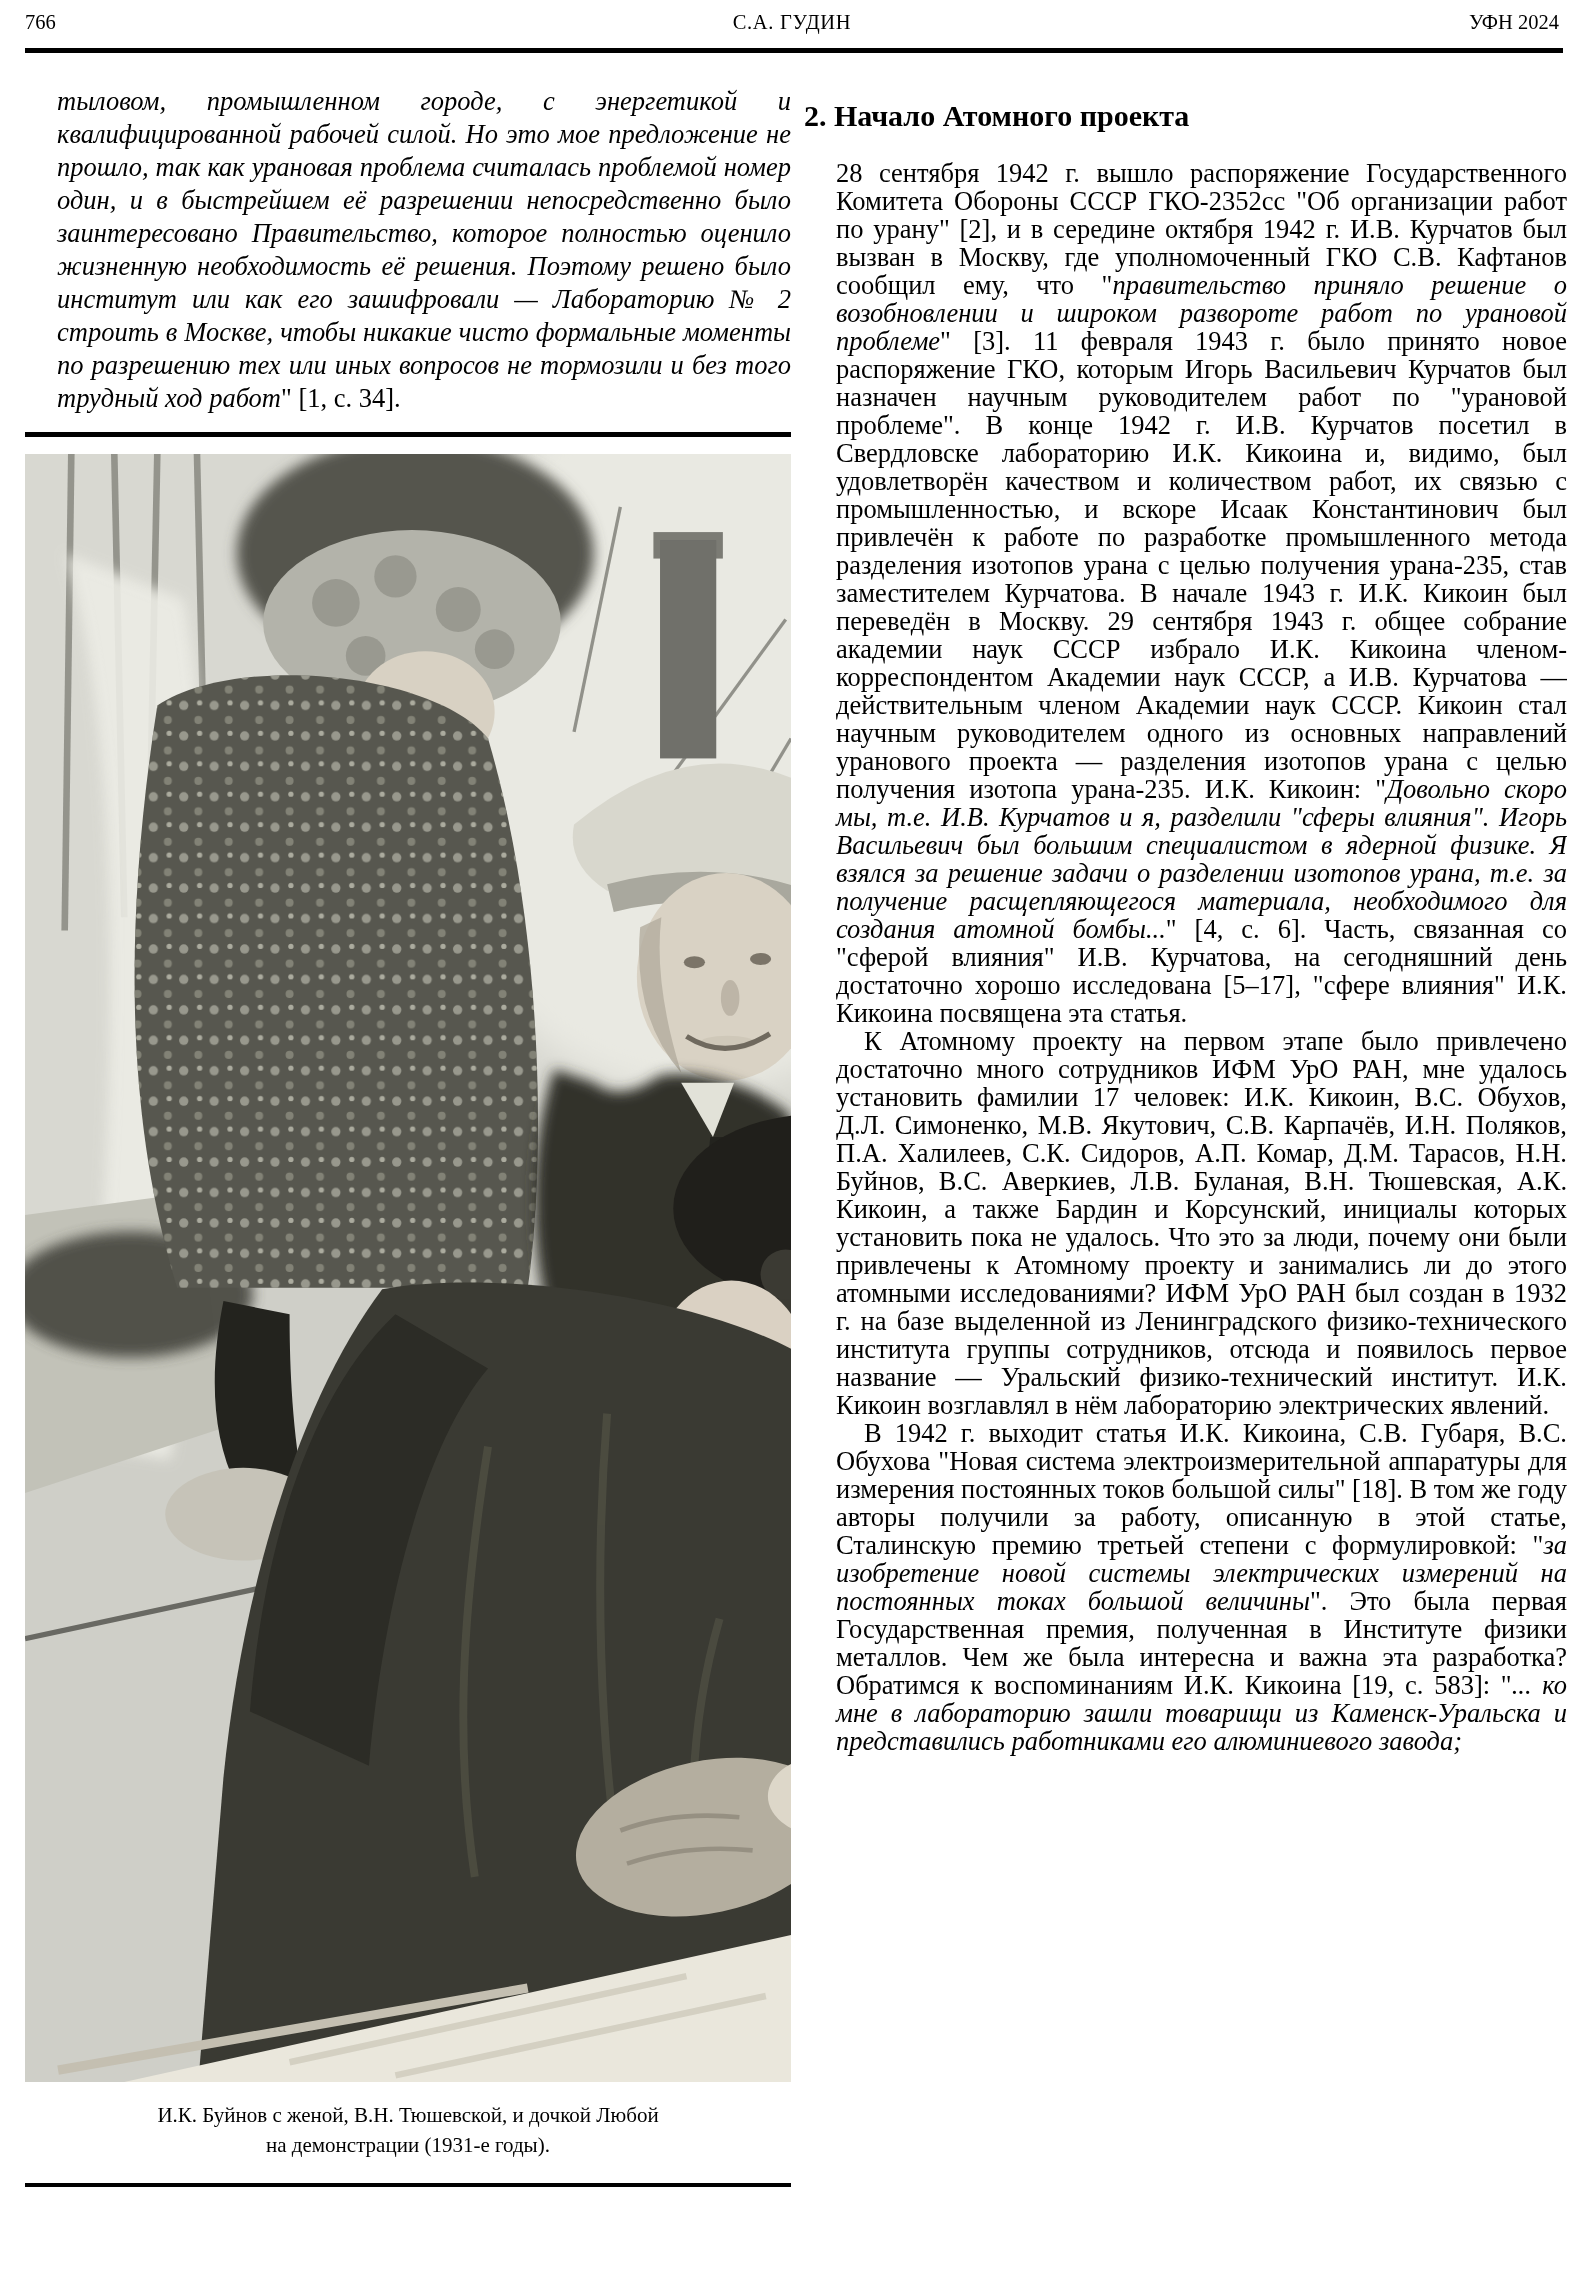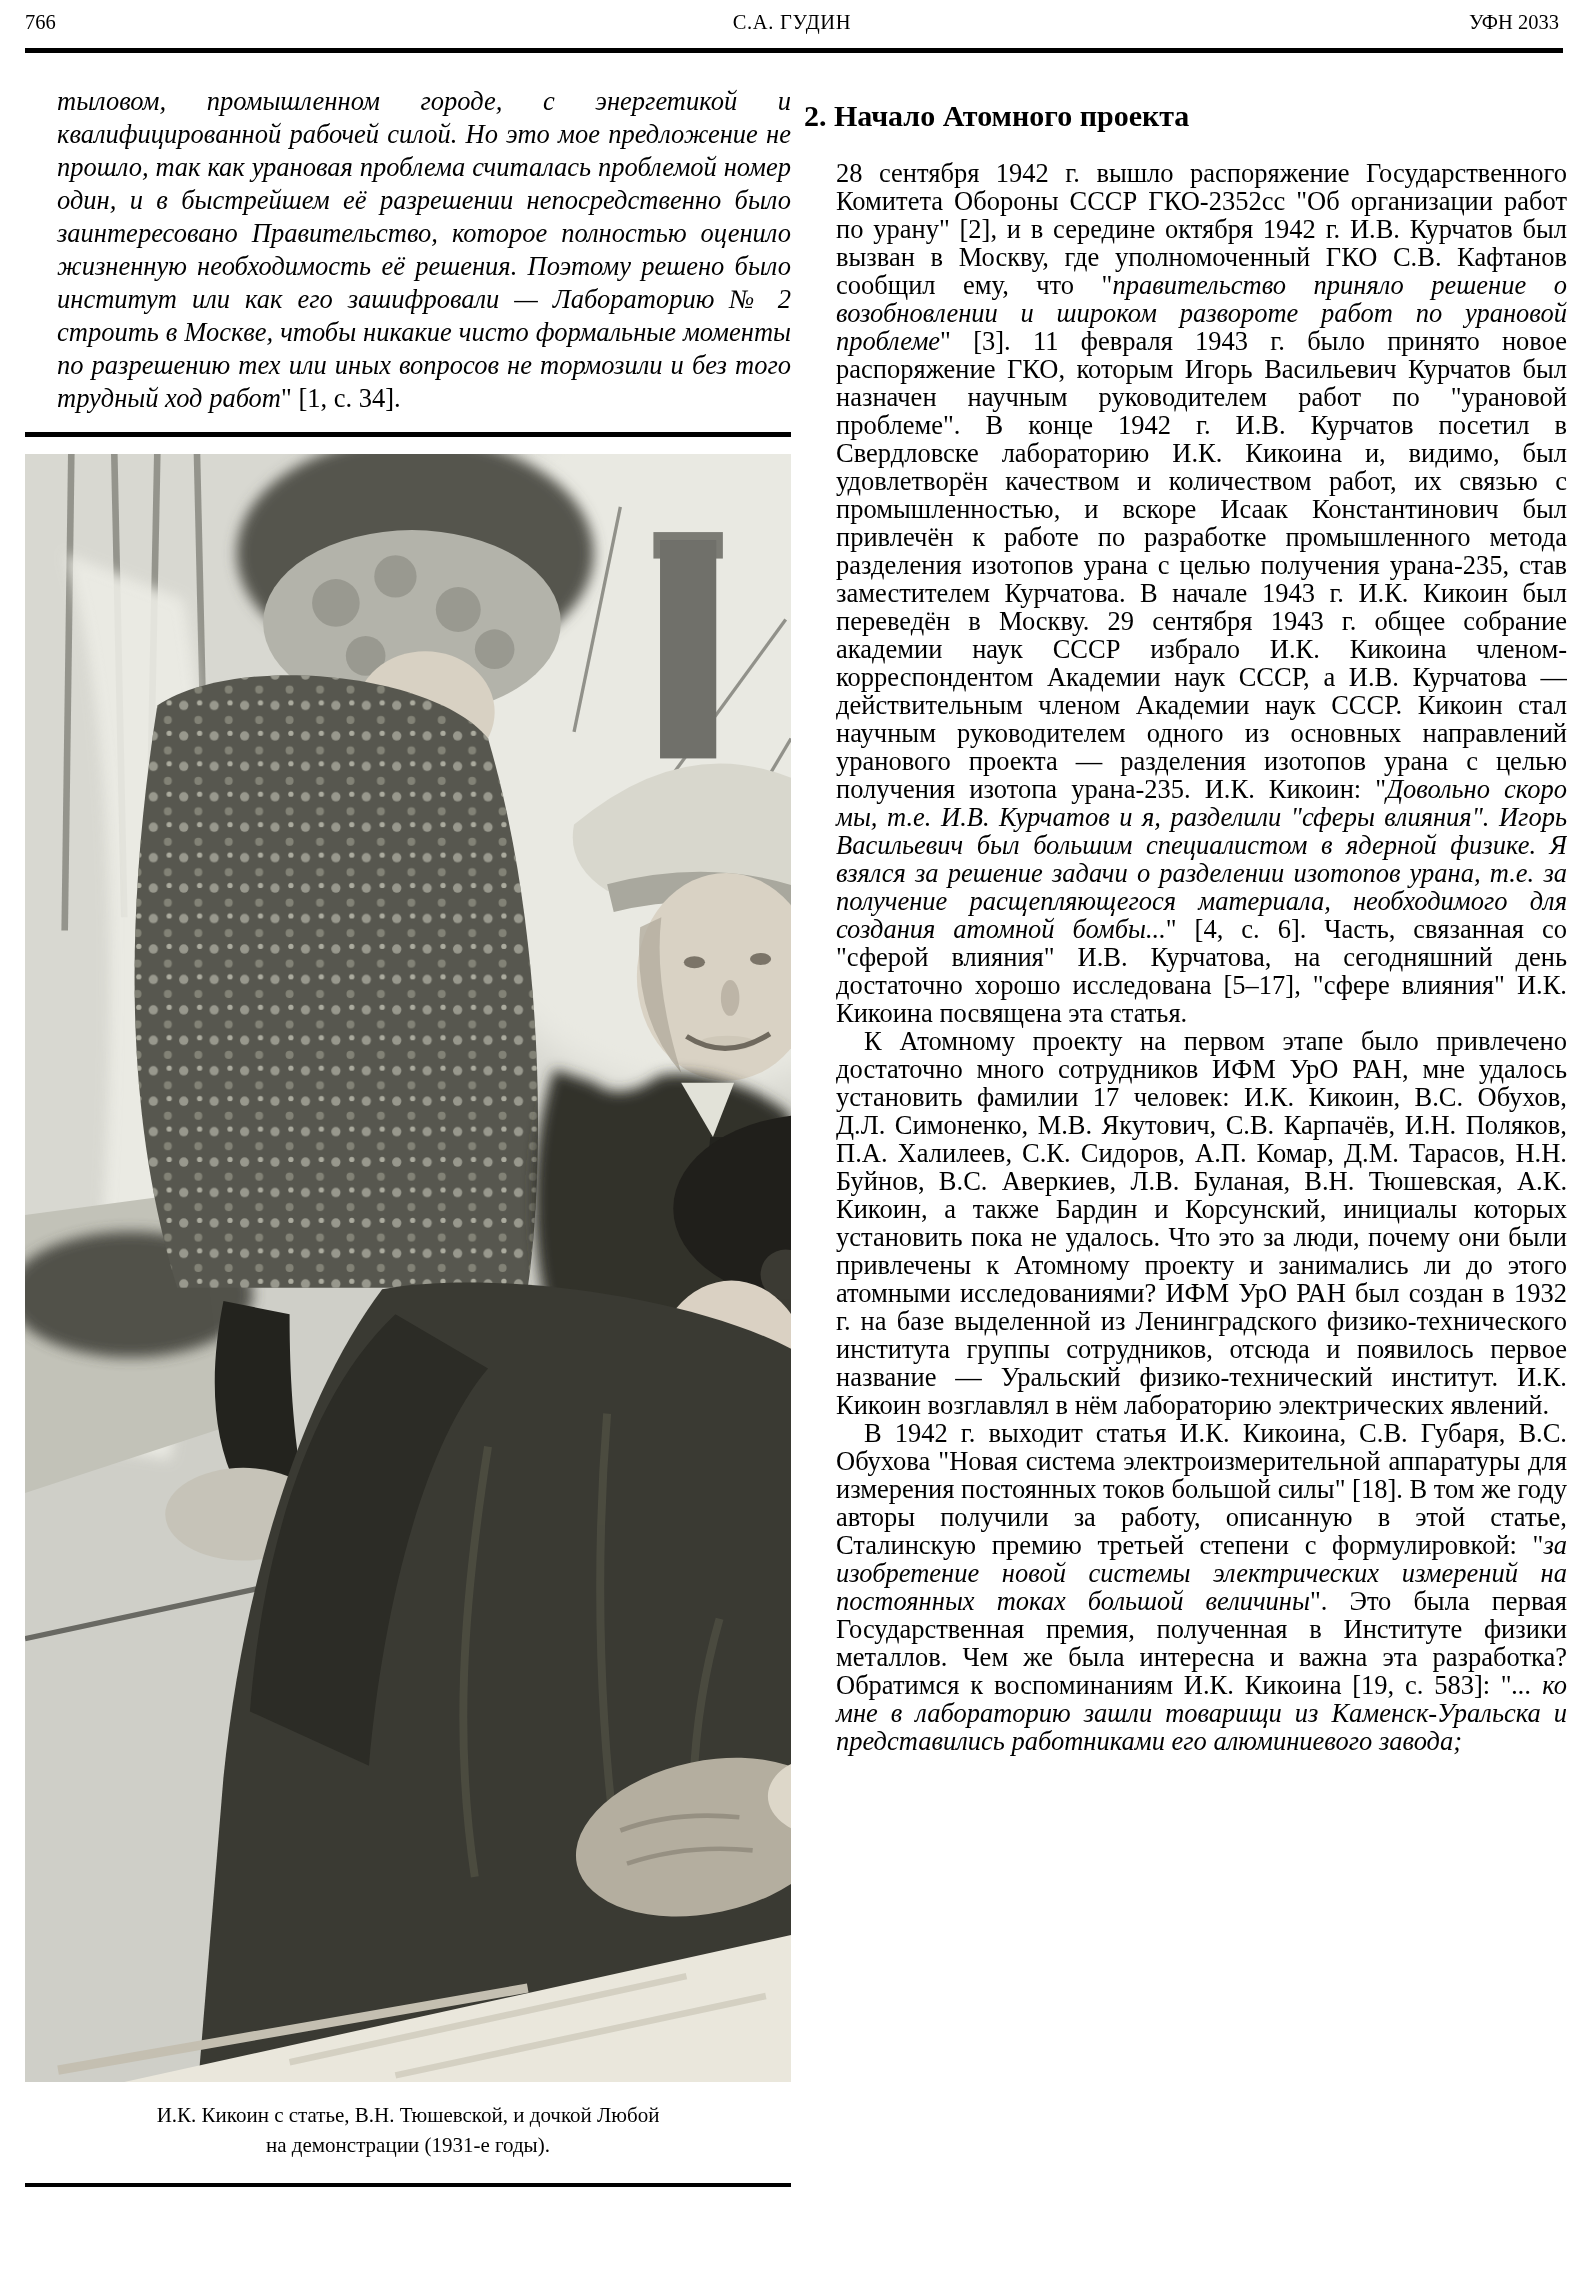--- a/index.html
+++ b/index.html
@@ -36,21 +36,21 @@
   .section-heading { font-size:30px; line-height:37px; font-weight:bold; margin-bottom:25px; }
 </style>
 </head>
 <body>
 
 <div class="page">
 
   <div class="running-header">
     <span class="page-number">766</span>
     <span class="running-author">С.А. ГУДИН</span>
-    <span class="journal-label">УФН 2033</span>
+    <span class="journal-label">УФН 2024</span>
   </div>
   <div class="header-rule"></div>
 
   <div class="col-left">
     <p class="body-text"><span class="it">тыловом, промышленном городе, с энергетикой и квалифицированной рабочей силой. Но это мое предложение не прошло, так как урановая проблема считалась проблемой номер один, и в быстрейшем её разрешении непосредственно было заинтересовано Правительство, которое полностью оценило жизненную необходимость её решения. Поэтому решено было институт или как его зашифровали — Лабораторию № 2 строить в Москве, чтобы никакие чисто формальные моменты по разрешению тех или иных вопросов не тормозили и без того трудный ход работ</span><span>" [1, с. 34].</span></p>
 
     <div class="figure-rule"></div>
 
     <figure>
       <svg class="photo" viewBox="0 0 1158 2460" preserveAspectRatio="none" xmlns="http://www.w3.org/2000/svg">
@@ -162,21 +162,21 @@
         <g>
           <line x1="50" y1="2442" x2="760" y2="2318" stroke="#c4bfb1" stroke-width="14"></line>
           <path d="M150,2460 L1158,2238 L1158,2460 Z" fill="#eae7dc"></path>
           <g stroke="#d2cec0" stroke-width="10" fill="none" opacity="0.9">
             <path d="M400,2430 L1000,2300"></path>
             <path d="M560,2450 L1120,2330"></path>
           </g>
         </g>
       </svg>
       <figcaption class="figure-caption">
-        <span>И.К. Кикоин с статье, В.Н. Тюшевской, и дочкой Любой</span>
+        <span>И.К. Буйнов с женой, В.Н. Тюшевской, и дочкой Любой</span>
         <span>на демонстрации (1931-е годы).</span>
       </figcaption>
     </figure>
 
     <div class="figure-rule bottom"></div>
   </div>
 
   <div class="col-right">
     <h2 class="section-heading">2. Начало Атомного проекта</h2>
     <p class="body-text"><span>28 сентября 1942 г. вышло распоряжение Государственного Комитета Обороны СССР ГКО-2352сс "Об организации работ по урану" [2], и в середине октября 1942 г. И.В. Курчатов был вызван в Москву, где уполномоченный ГКО С.В. Кафтанов сообщил ему, что "</span><span class="it">правительство приняло решение о возобновлении и широком развороте работ по урановой проблеме</span><span>" [3]. 11 февраля 1943 г. было принято новое распоряжение ГКО, которым Игорь Васильевич Курчатов был назначен научным руководителем работ по "урановой проблеме". В конце 1942 г. И.В. Курчатов посетил в Свердловске лабораторию И.К. Кикоина и, видимо, был удовлетворён качеством и количеством работ, их связью с промышленностью, и вскоре Исаак Константинович был привлечён к работе по разработке промышленного метода разделения изотопов урана с целью получения урана-235, став заместителем Курчатова. В начале 1943 г. И.К. Кикоин был переведён в Москву. 29 сентября 1943 г. общее собрание академии наук СССР избрало И.К. Кикоина членом-корреспондентом Академии наук СССР, а И.В. Курчатова — действительным членом Академии наук СССР. Кикоин стал научным руководителем одного из основных направлений уранового проекта — разделения изотопов урана с целью получения изотопа урана-235. И.К. Кикоин: "</span><span class="it">Довольно скоро мы, т.е. И.В. Курчатов и я, разделили "сферы влияния". Игорь Васильевич был большим специалистом в ядерной физике. Я взялся за решение задачи о разделении изотопов урана, т.е. за получение расщепляющегося материала, необходимого для создания атомной бомбы...</span><span>" [4, с. 6]. Часть, связанная со "сферой влияния" И.В. Курчатова, на сегодняшний день достаточно хорошо исследована [5–17], "сфере влияния" И.К. Кикоина посвящена эта статья.</span></p>

